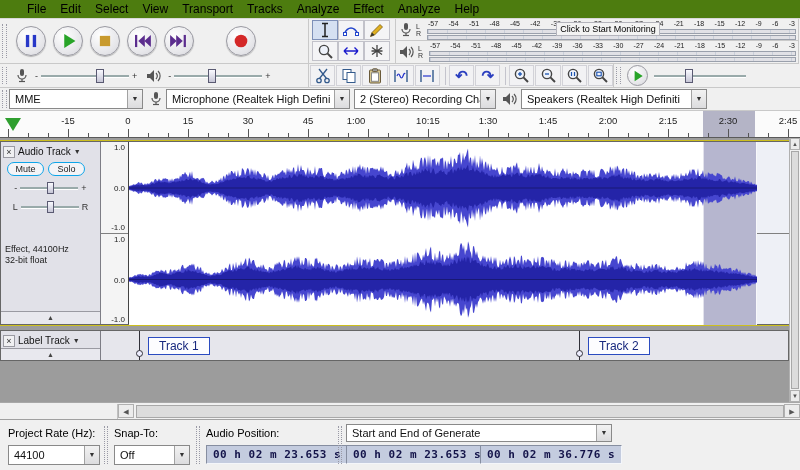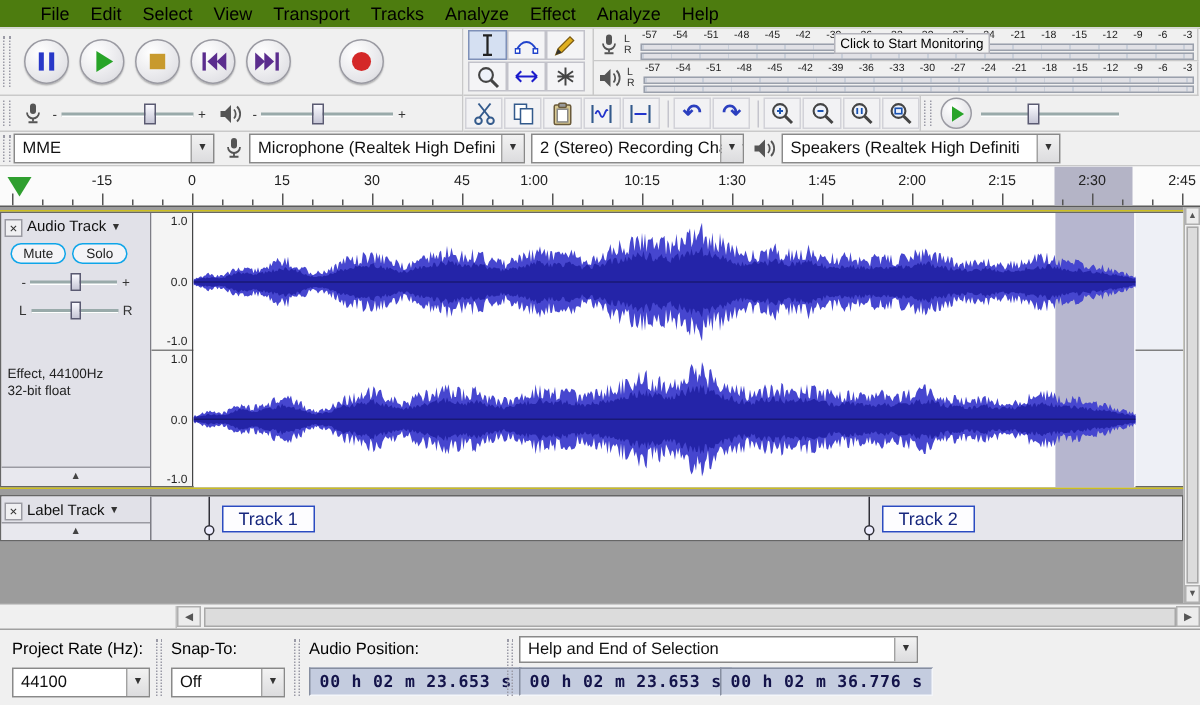--- a/index.html
+++ b/index.html
@@ -633,20 +633,20 @@
       <span>Off</span>
       <span class="arrow">▼</span>
     </div>
     <div class="sep" style="left:196px;"></div>
 
     <span class="sel-label" style="left:206px;">Audio Position:</span>
     <div class="sel-ctl timebox" style="left:206px;position:absolute;">00 h 02 m 23.653 s</div>
     <div class="sep" style="left:338px;"></div>
 
     <div class="combo" style="position:absolute;left:346px;top:4px;width:266px;height:18px;line-height:16px;">
-      <span>Help and End of Selection</span>
+      <span>Start and End of Generate</span>
       <span class="arrow" style="line-height:16px;">▼</span>
     </div>
     <div class="sel-ctl timebox" style="left:346px;position:absolute;">00 h 02 m 23.653 s</div>
     <div class="sel-ctl timebox" style="left:480px;position:absolute;">00 h 02 m 36.776 s</div>
   </div>
 
 </div>
 
 </body></html>

